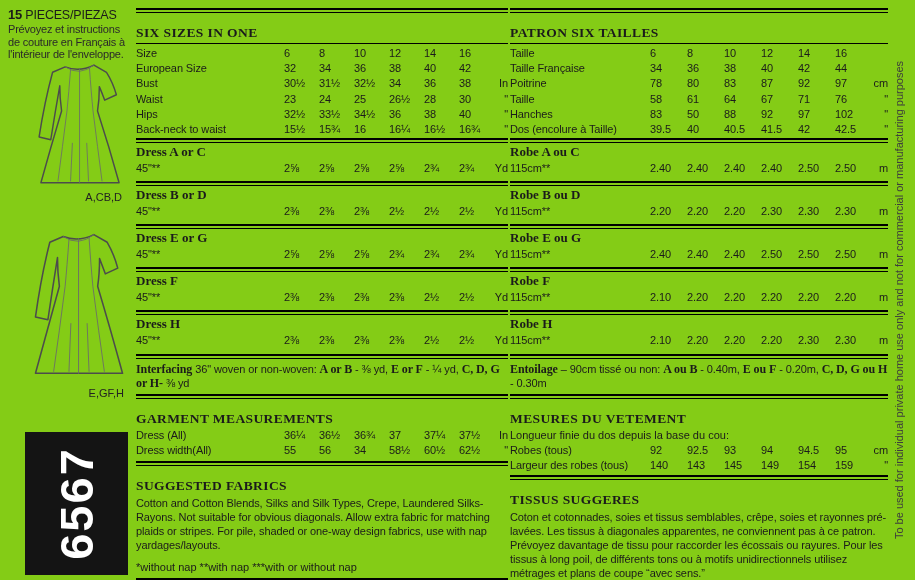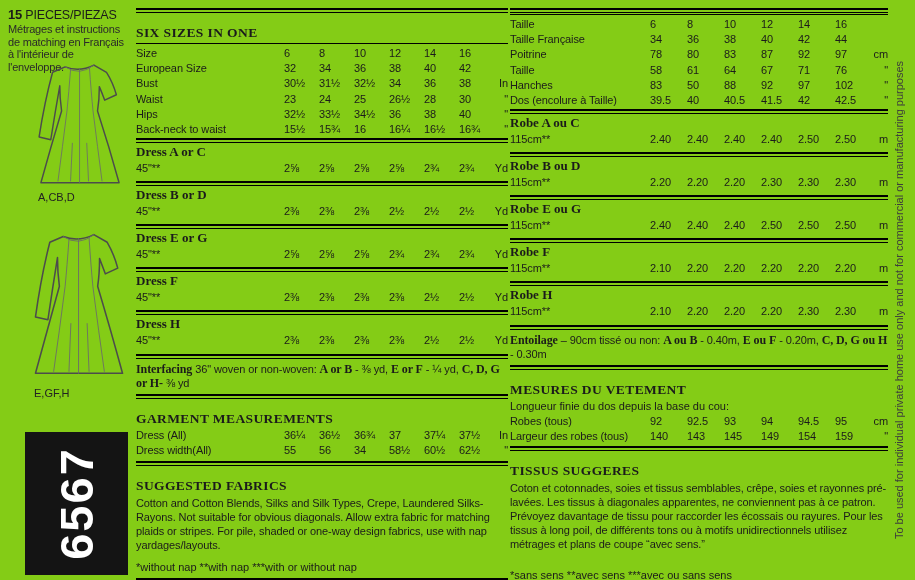--- a/index.html
+++ b/index.html
@@ -8,21 +8,21 @@
     overflow:hidden;font-family:"Liberation Sans",sans-serif;color:#1b1b1b;
     -webkit-font-smoothing:antialiased;
   }
   
   .sidebar{position:absolute;left:8px;top:7px;width:124px;}
   .pieces-line{font-size:12.5px;letter-spacing:-0.2px;}
   .pieces-line .num{font-weight:bold;font-size:13px;}
   .fr-note{font-size:11px;line-height:12.5px;letter-spacing:-0.2px;margin-top:1px;color:#2a2a2a;}
   .draw{position:absolute;}
   .draw svg{display:block;}
-  .draw-labels{display:flex;justify-content:flex-start;font-size:11px;padding:0 10px;margin-top:1px;color:#222;}
+  .draw-labels{display:flex;justify-content:flex-end;font-size:11px;padding:0 10px;margin-top:1px;color:#222;}
   .patch{
     position:absolute;left:25px;top:432px;width:103px;height:143px;background:#141414;
     display:flex;align-items:center;justify-content:center;
   }
   .patch .pnum{
     transform:rotate(-90deg);color:#fff;font-weight:bold;font-size:47px;
     letter-spacing:2px;font-family:"Liberation Sans",sans-serif;white-space:nowrap;
   }
   
   .col{position:absolute;top:7px;}
@@ -59,21 +59,21 @@
 </head>
 <body>
 
 <div class="sheet">
 
   <div class="sidebar">
     <div class="pieces-line">
       <span class="num">15</span>
       <span>PIECES/PIEZAS</span>
     </div>
-    <div class="fr-note">Métrages et instructions de matching en Français à l'intérieur de l'enveloppe.</div>
+    <div class="fr-note">Prévoyez et instructions de couture en Français à l'intérieur de l'enveloppe.</div>
   </div>
 
   <div class="draw" style="left:28px;top:57px;width:104px;">
     <svg width="104" height="133" viewBox="0 0 115 148">
       <g fill="none" stroke="#4c4c4c" stroke-width="1.6" stroke-linejoin="round" stroke-linecap="round">
         <path d="M41,11 Q57,17 73,9 L87,17 Q94,28 98,42 L85,48 Q82,40 79,33 Q79,48 77,60 Q90,100 101,140 L14,140 Q25,100 37,60 Q35,46 35,32 Q30,60 25,92 L12,89 Q18,50 27,17 Z"></path>
       </g>
       <g fill="none" stroke="#6a6a6a" stroke-width="0.9" stroke-linecap="round">
         <path d="M57,13 L57,140"></path>
         <path d="M47,14 Q45,40 43,60 Q38,100 33,138"></path>
@@ -276,20 +276,21 @@
     <div class="para">Cotton and Cotton Blends, Silks and Silk Types, Crepe, Laundered Silks-Rayons. Not suitable for obvious diagonals. Allow extra fabric for matching plaids or stripes. For pile, shaded or one-way design fabrics, use with nap yardages/layouts.</div>
     <div class="nap">*without nap **with nap ***with or without nap</div>
 
     <div class="hr2"></div>
     <div class="shead">REQUIREMENTS</div>
 
   </div>
 
   <div class="col col-right">
     <div class="hr2"></div>
+    <div class="shead">PATRON SIX TAILLES</div>
     <div class="hr1"></div>
     <div>
         <div class="mrow">
           <span class="l">Taille</span>
           <span class="v">6</span>
           <span class="v">8</span>
           <span class="v">10</span>
           <span class="v">12</span>
           <span class="v">14</span>
           <span class="v">16</span>

